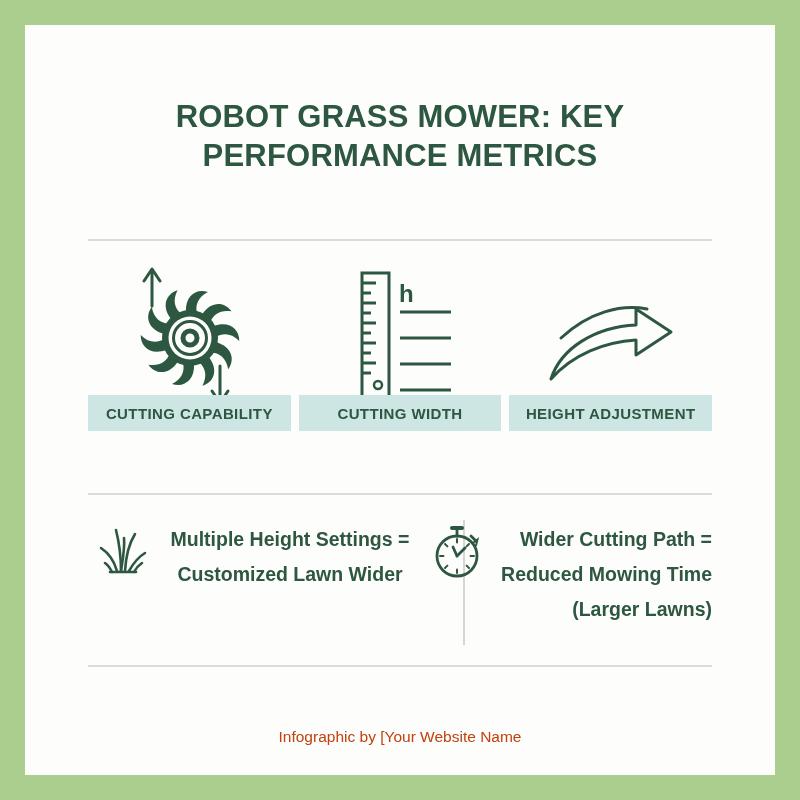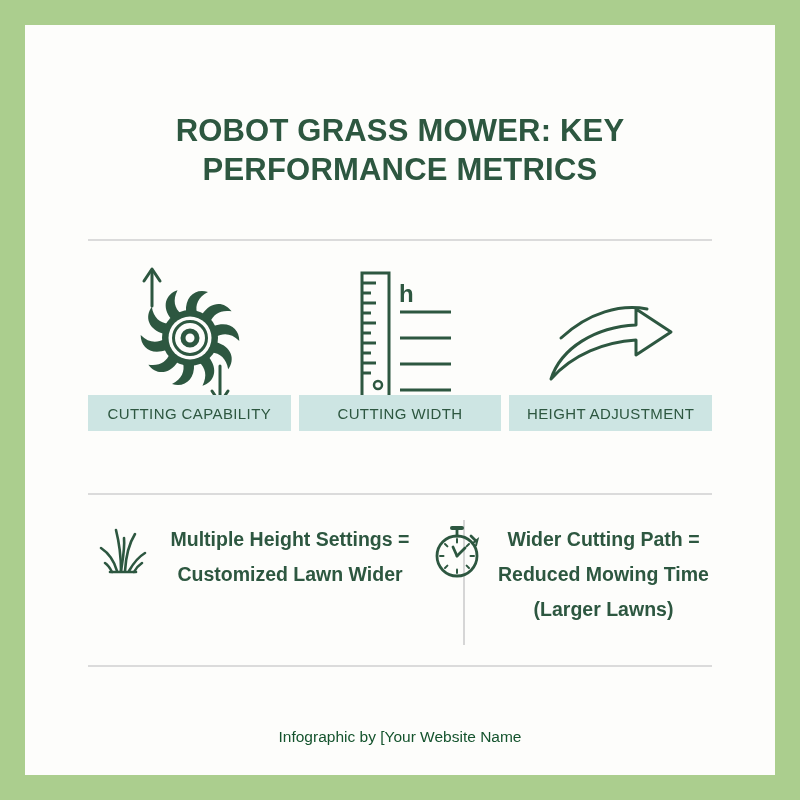--- a/index.html
+++ b/index.html
@@ -21,21 +21,21 @@
   }
   .title{
     position:absolute;
     top:72px;left:0;right:0;
     text-align:center;
     font-size:31px;
     font-weight:bold;
     line-height:39px;
     letter-spacing:0.2px;
   }
-  .title-inner{max-width:500px;margin:14px auto;}
+  .title-inner{max-width:500px;margin:0 auto;}
   .hr{
     position:absolute;
     left:63px;width:624px;height:2px;
     background:#dbdbdb;
   }
   .hr1{top:214px;}
   .hr2{top:468px;}
   .hr3{top:640px;}
   .icons-row{
     position:absolute;
@@ -47,21 +47,21 @@
   }
   .bars-row{
     position:absolute;
     left:63px;top:370px;width:624px;height:36px;
     display:flex;gap:8px;
   }
   .bar{
     flex:1;
     background:#cde5e3;
     display:flex;align-items:center;justify-content:center;
-    font-size:15px;font-weight:normal;
+    font-size:15px;font-weight:bold;
     letter-spacing:0.4px;
   }
   .benefits{
     position:absolute;
     left:63px;top:493px;width:624px;height:147px;
   }
   .vdiv{
     position:absolute;
     left:375px;top:2px;width:2px;height:125px;
     background:#d6d6d6;
@@ -71,21 +71,21 @@
     display:flex;gap:13px;align-items:flex-start;
   }
   .benefit-left{left:8px;width:340px;}
   .benefit-right{left:344px;width:280px;}
   .benefit-text{
     font-size:19.5px;font-weight:bold;
     line-height:35px;
     margin-top:-2px;
   }
   .benefit-left .benefit-text{text-align:center;max-width:258px;}
-  .benefit-right .benefit-text{text-align:center;max-width:222px;}
+  .benefit-right .benefit-text{text-align:right;max-width:222px;}
   .footer{
     position:absolute;
     left:0;right:0;top:703px;
     text-align:center;
     font-size:15.5px;
     color:#5f6e66;
   }
   .ic{display:block;}
 </style>
 </head>
@@ -226,16 +226,16 @@
               </g>
             </g>
           </svg>
         </span>
         <div class="benefit-text" style="color: rgb(45, 87, 64);">Wider Cutting Path = Reduced Mowing Time (Larger Lawns)</div>
       </div>
     </div>
 
     <div class="hr hr3"></div>
 
-    <div class="footer" style="color: #14532d;">Infographic by [Your Website Name</div>
+    <div class="footer" style="color: #c2410c;">Infographic by [Your Website Name</div>
 
   </div>
 </div>
 
 </body></html>

